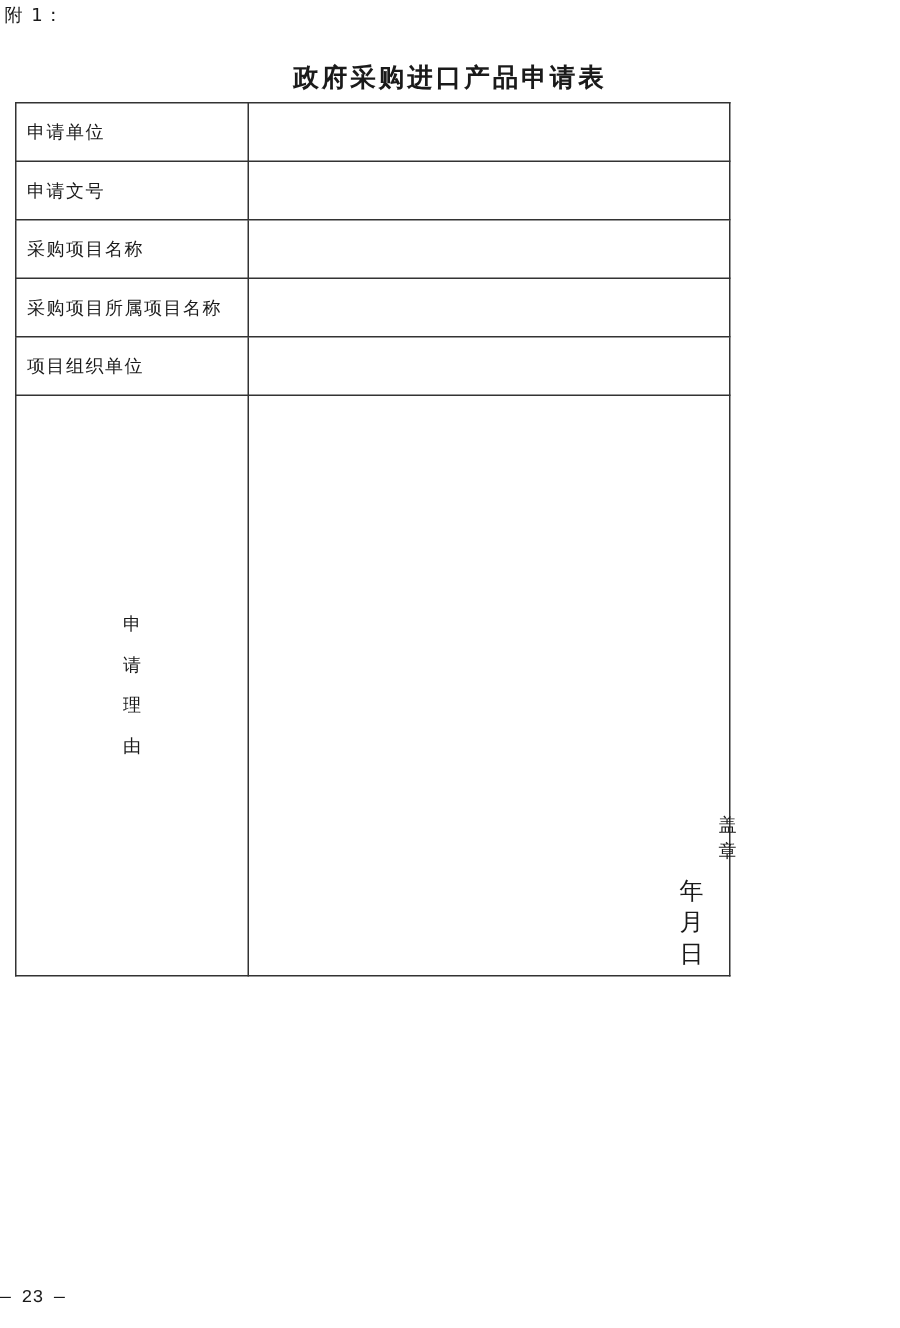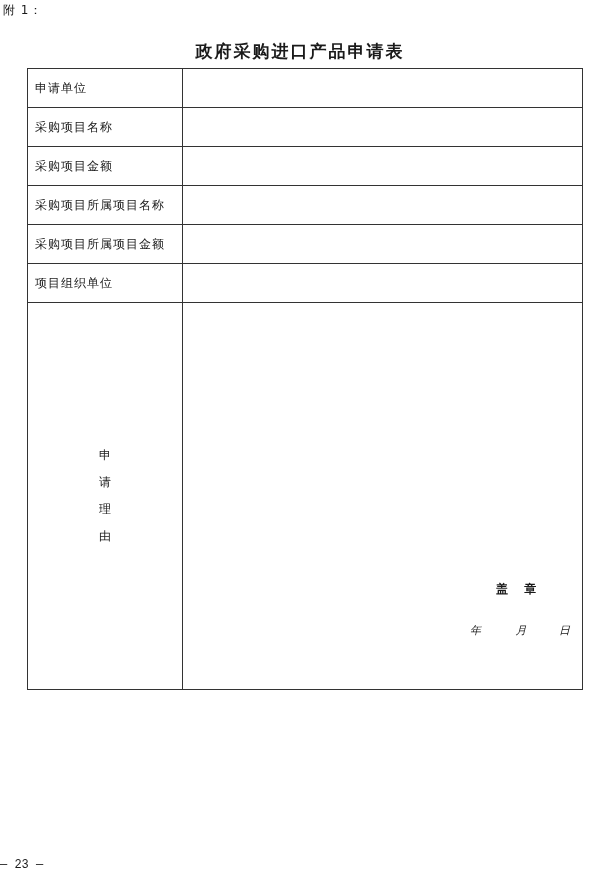--- a/index.html
+++ b/index.html
@@ -1,33 +1,33 @@
 <!DOCTYPE html>
 <html><head>
 <meta charset="utf-8">
 <style>
   html, body { margin: 0; padding: 0; background: #ffffff; }
   body { width: 600px; height: 885px; position: relative; overflow: hidden;
          font-family: "DejaVu Sans", "Liberation Sans", sans-serif; color: #1a1a1a; }
   .attach { position: absolute; left: 3px; top: 2px; font-size: 12px; font-weight: normal; letter-spacing: 1px; }
   .title { position: absolute; left: 0; width: 600px; top: 40px; text-align: center;
            font-size: 17px; font-weight: bold; letter-spacing: 2px; }
-  .form-table { position: absolute; left: 27px; top: 68px; width: 556px;
+  .form-table { position: absolute; left: 10px; top: 68px; width: 477px;
                 border-collapse: collapse; table-layout: fixed; }
   .form-table td { border: 1px solid #333; padding: 0; vertical-align: middle; }
   .form-table col.c1 { width: 155px; }
   .form-table tr.row td { height: 38px; }
   .label-cell { font-size: 12px; padding-left: 7px !important; letter-spacing: 1px; white-space: nowrap; }
   .value-cell { }
   .reason-row td { height: 386px; }
   .reason-label { text-align: center; font-size: 12px; }
   .reason-label span { display: block; margin: 10px 0; }
   .reason-value { position: relative; }
-  .stamp { position: absolute; left: 313px; top: 278px; font-size: 12px; font-weight: bold; word-spacing: 12px; }
-  .date { position: absolute; left: 287px; top: 320px; font-size: 11px; font-style: italic; }
+  .stamp { position: absolute; left: 313px; top: 278px; font-size: 12px; font-weight: normal; word-spacing: 12px; }
+  .date { position: absolute; left: 287px; top: 320px; font-size: 16px; }
   .date span { display: inline-block; }
   .page-num { position: absolute; left: 0; width: 600px; top: 858px; 
               font-size: 12px; font-family: "Liberation Mono", monospace; }
 </style>
 </head>
 <body>
 
 <div class="attach">附 1：</div>
 <div class="title">政府采购进口产品申请表</div>
 
@@ -35,33 +35,29 @@
   <colgroup>
       <col class="c1">
       <col>
     </colgroup>
   <tbody>
       <tr class="row">
     <td class="label-cell">申请单位</td>
     <td class="value-cell"></td>
   </tr>
   <tr class="row">
+    <td class="label-cell">申请文号</td>
+    <td class="value-cell"></td>
+  </tr>
+  <tr class="row">
     <td class="label-cell">采购项目名称</td>
     <td class="value-cell"></td>
   </tr>
   <tr class="row">
-    <td class="label-cell">采购项目金额</td>
-    <td class="value-cell"></td>
-  </tr>
-  <tr class="row">
     <td class="label-cell">采购项目所属项目名称</td>
-    <td class="value-cell"></td>
-  </tr>
-  <tr class="row">
-    <td class="label-cell">采购项目所属项目金额</td>
     <td class="value-cell"></td>
   </tr>
   <tr class="row">
     <td class="label-cell">项目组织单位</td>
     <td class="value-cell"></td>
   </tr>
   <tr class="reason-row">
     <td class="reason-label">
       <span>申</span>
       <span>请</span>

